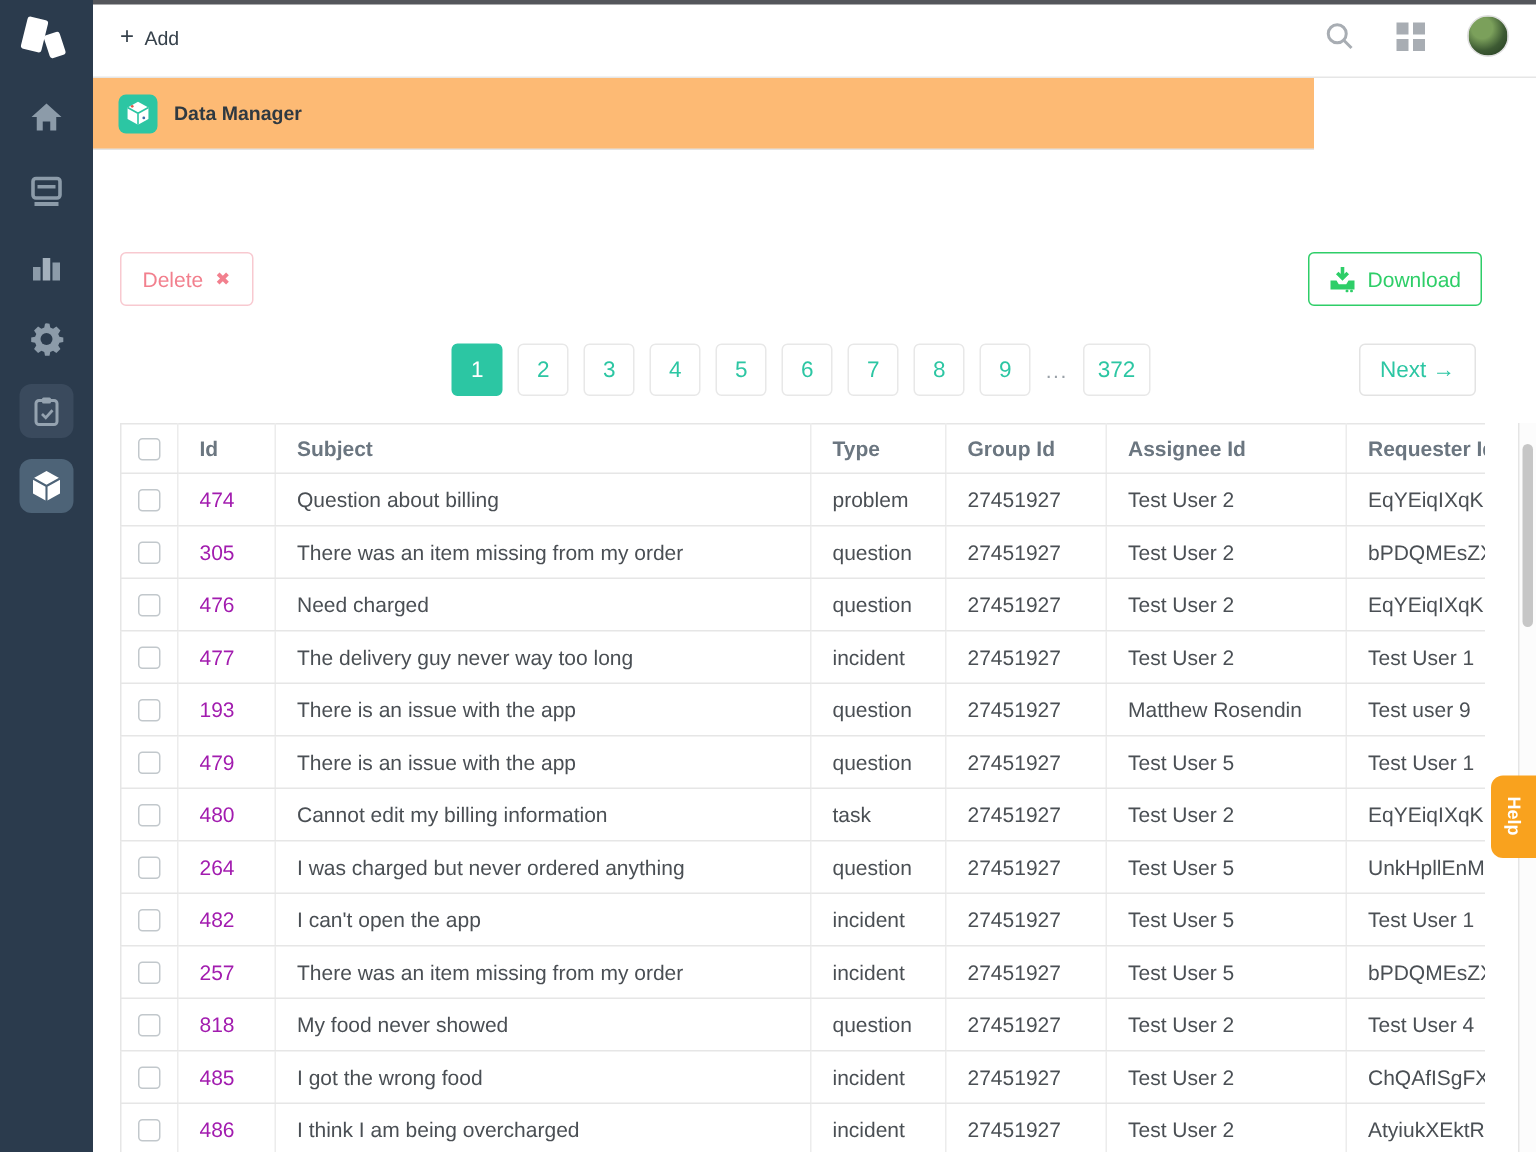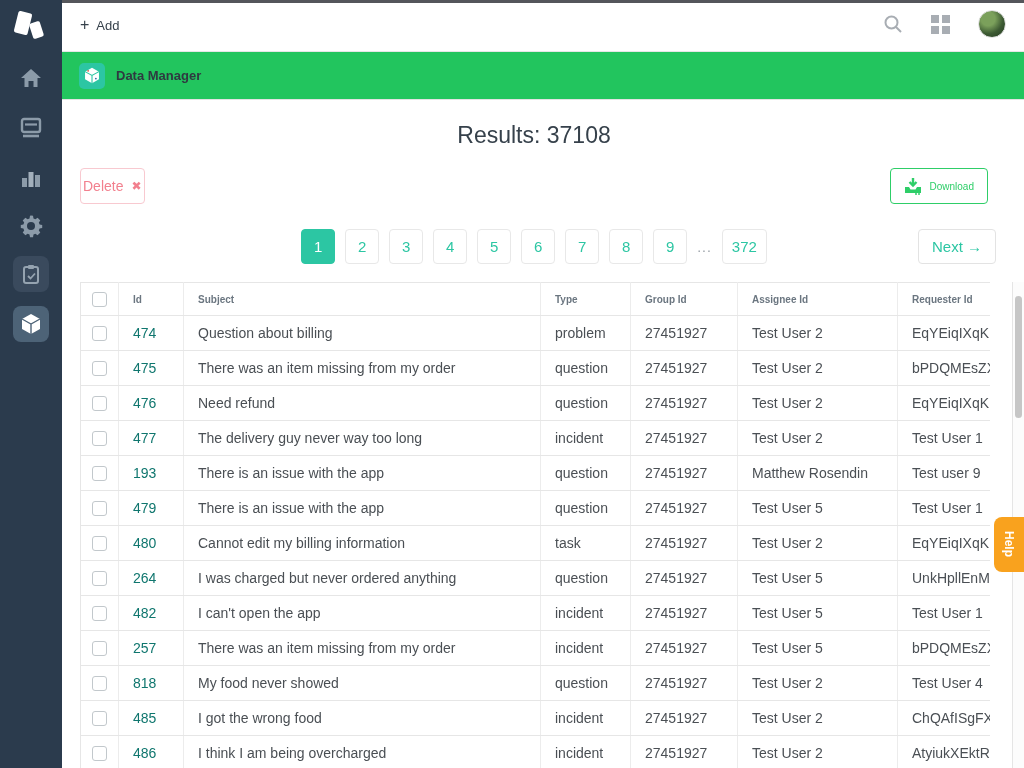--- a/index.html
+++ b/index.html
@@ -25,49 +25,49 @@
   .topbar:before { content:""; position:absolute; left:0; top:0; width:100%; height:3px; background:#54565b; }
   .add-btn { position:absolute; left:18px; top:17px; display:flex; align-items:center; gap:7px; font-size:13px; color:#36414b; cursor:pointer; }
   .add-plus { font-size:16px; color:#36414b; line-height:1; }
   .topbar-right { position:absolute; right:18px; top:10px; display:flex; align-items:center; gap:28px; }
   .grid-icon { display:grid; grid-template-columns:8px 8px; grid-template-rows:8px 8px; gap:3px; cursor:pointer; }
   .grid-icon span { background:#a8adb3; }
   .avatar { width:28px; height:28px; border-radius:50%; cursor:pointer;
     background:radial-gradient(circle at 35% 30%, #7ba05b 0 28%, #3d5a33 60%, #22381f 100%); border:1px solid #e0e0e0; }
 
   
-  .appheader { position:absolute; left:62px; top:52px; width:962px; height:48px; background:#22c55e; border-bottom:1px solid #e3e3e3; display:flex; align-items:center; z-index:3; }
+  .appheader { position:absolute; left:62px; top:52px; width:814px; height:48px; background:#fdba74; border-bottom:1px solid #e3e3e3; display:flex; align-items:center; z-index:3; }
   .app-icon { width:26px; height:26px; border-radius:5px; background:#2cc6a3; margin-left:17px; position:relative; display:flex; align-items:center; justify-content:center; }
   .app-icon svg { display:block; }
   .appheader .app-title { margin-left:11px; font-size:13px; font-weight:bold; color:#2f3941; }
 
   
   .content { position:absolute; left:62px; top:100px; width:962px; height:668px; background:#fff; }
   .results-title { position:absolute; left:18px; top:22px; width:908px; text-align:center; font-size:23px; color:#36414b; }
 
   .btn { display:inline-flex; align-items:center; justify-content:center; gap:8px; height:36px; border-radius:4px; background:#fff; font-size:14px; cursor:pointer; }
-  .delete-btn { position:absolute; left:18px; top:68px; padding:0 2px; border:1px solid #f8c9d0; color:#f2808e; }
+  .delete-btn { position:absolute; left:18px; top:68px; padding:0 14px; border:1px solid #f8c9d0; color:#f2808e; }
   .delete-x { font-size:12px; }
-  .download-btn { position:absolute; right:36px; top:68px; padding:4px 13px; border:1px solid #2ece68; color:#2ece68; font-size:10px; }
+  .download-btn { position:absolute; right:36px; top:68px; padding:4px 13px; border:1px solid #2ece68; color:#2ece68; font-size:14px; }
 
   .pagination { position:absolute; left:18px; top:129px; width:908px; display:flex; justify-content:center; gap:10px; }
   .page { min-width:34px; height:35px; padding:0 9px; border:1px solid #e8e8e8; border-radius:4px; background:#fff; color:#2cc6a3; font-size:15px; font-family:inherit; cursor:pointer; }
   .page.active { background:#2cc6a3; border-color:#2cc6a3; color:#fff; }
   .ellipsis { align-self:center; color:#9aa1a8; font-size:14px; letter-spacing:1px; }
-  .next-btn { position:absolute; right:28px; top:129px; width:78px; height:35px; border:1px solid #e3e3e3; color:#2cc6a3; font-size:15px; }
+  .next-btn { position:absolute; right:40px; top:129px; width:78px; height:35px; border:1px solid #e3e3e3; color:#2cc6a3; font-size:15px; }
 
   
   .table-wrap { position:absolute; left:18px; top:182px; width:910px; height:486px; overflow:hidden; }
   table { border-collapse:collapse; table-layout:fixed; width:1000px; font-size:14px; }
   col.c-cb{width:38px} col.c-id{width:65px} col.c-subj{width:357px} col.c-type{width:90px} col.c-grp{width:107px} col.c-asg{width:160px} col.c-req{width:183px}
   th, td { border:1px solid #e6e6e6; border-right-color:#ececec; text-align:left; padding:0 0 0 14px; white-space:nowrap; overflow:hidden; }
-  th { height:33px; font-weight:bold; color:#6b7680; font-size:10px; }
+  th { height:33px; font-weight:bold; color:#6b7680; font-size:14px; }
   td { height:35px; color:#4a4f54; }
   td.cb-cell, th.cb-cell { text-align:center; padding:0; }
-  td.id-cell { color:#0f766e; cursor:pointer; }
+  td.id-cell { color:#a21caf; cursor:pointer; }
   .cb { display:inline-block; width:15px; height:15px; border:1px solid #c2c8cc; border-radius:3px; background:#fff; vertical-align:middle; cursor:pointer; }
 
   
   .scrollbar { position:absolute; right:0; top:282px; width:12px; height:486px; background:#fcfcfc; border-left:1px solid #e5e5e5; z-index:6; }
   .scroll-thumb { position:absolute; left:2px; top:14px; width:7px; height:122px; background:#c6c6c6; border-radius:4px; }
 
   
   .help-tab { position:absolute; right:0; top:517px; width:30px; height:55px; background:#f9a21e; border-radius:8px 0 0 8px; display:flex; align-items:center; justify-content:center; cursor:pointer; z-index:7; }
   .help-tab span { writing-mode:vertical-rl; color:#fff; font-weight:bold; font-size:12px; }
 </style>
@@ -151,21 +151,20 @@
       <path d="M10 1 L19 6 V16 L10 21 L1 16 V6 Z" fill="#fff"></path>
       <path d="M1 6 L10 11 L19 6 M10 11 V21" fill="none" stroke="#2cc6a3" stroke-width="1.4"></path>
       <circle cx="5" cy="5" r="1.2" fill="#e2574c"></circle>
       <circle cx="15" cy="15" r="1.2" fill="#3a6ea8"></circle>
     </svg>
   </div>
   <span class="app-title">Data Manager</span>
 </div>
 
 <div class="content">
-  <div class="results-title">Results: 37108</div>
 
   <div class="btn delete-btn">
     <span>Delete</span>
     <span class="delete-x">✖</span>
   </div>
 
   <div class="btn download-btn">
     <svg width="18" height="17" viewBox="0 0 18 17">
       <path d="M9 0 V7 M5.5 4 L9 7.5 L12.5 4" fill="none" stroke="#2ece68" stroke-width="2.4"></path>
       <path d="M1 9 H5 L6.5 11.5 H11.5 L13 9 H17 V15 H1 Z" fill="#2ece68"></path>
@@ -220,32 +219,32 @@
     <td class="id-cell">474</td>
     <td>Question about billing</td>
     <td>problem</td>
     <td>27451927</td>
     <td>Test User 2</td>
     <td>EqYEiqIXqK</td>
   </tr>
 
   <tr>
     <td class="cb-cell"><span class="cb"></span></td>
-    <td class="id-cell">475</td>
+    <td class="id-cell">305</td>
     <td>There was an item missing from my order</td>
     <td>question</td>
     <td>27451927</td>
     <td>Test User 2</td>
     <td>bPDQMEsZX</td>
   </tr>
 
   <tr>
     <td class="cb-cell"><span class="cb"></span></td>
     <td class="id-cell">476</td>
-    <td>Need refund</td>
+    <td>Need charged</td>
     <td>question</td>
     <td>27451927</td>
     <td>Test User 2</td>
     <td>EqYEiqIXqK</td>
   </tr>
 
   <tr>
     <td class="cb-cell"><span class="cb"></span></td>
     <td class="id-cell">477</td>
     <td>The delivery guy never way too long</td>

